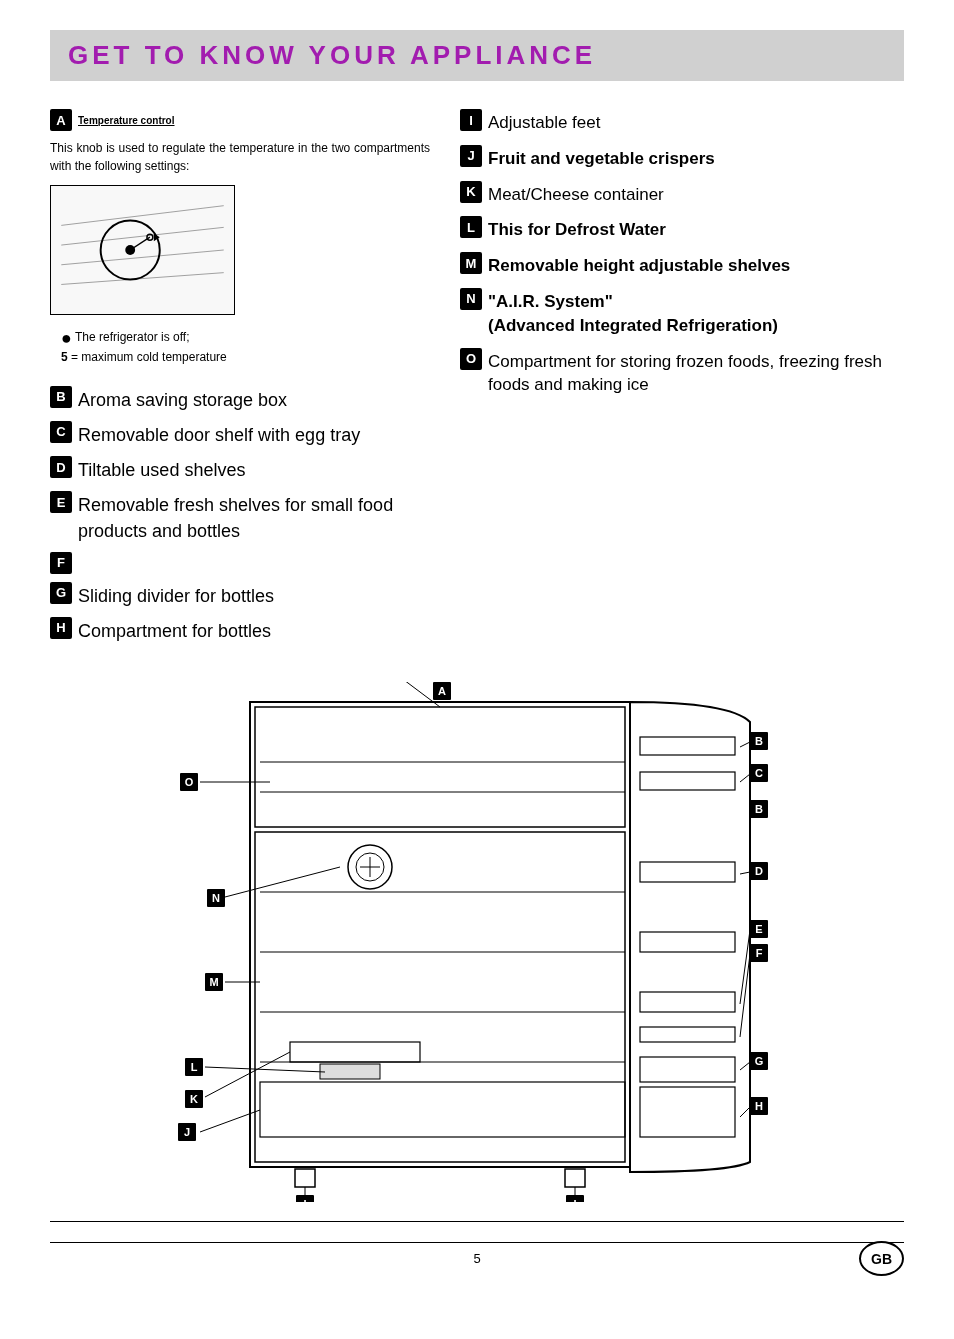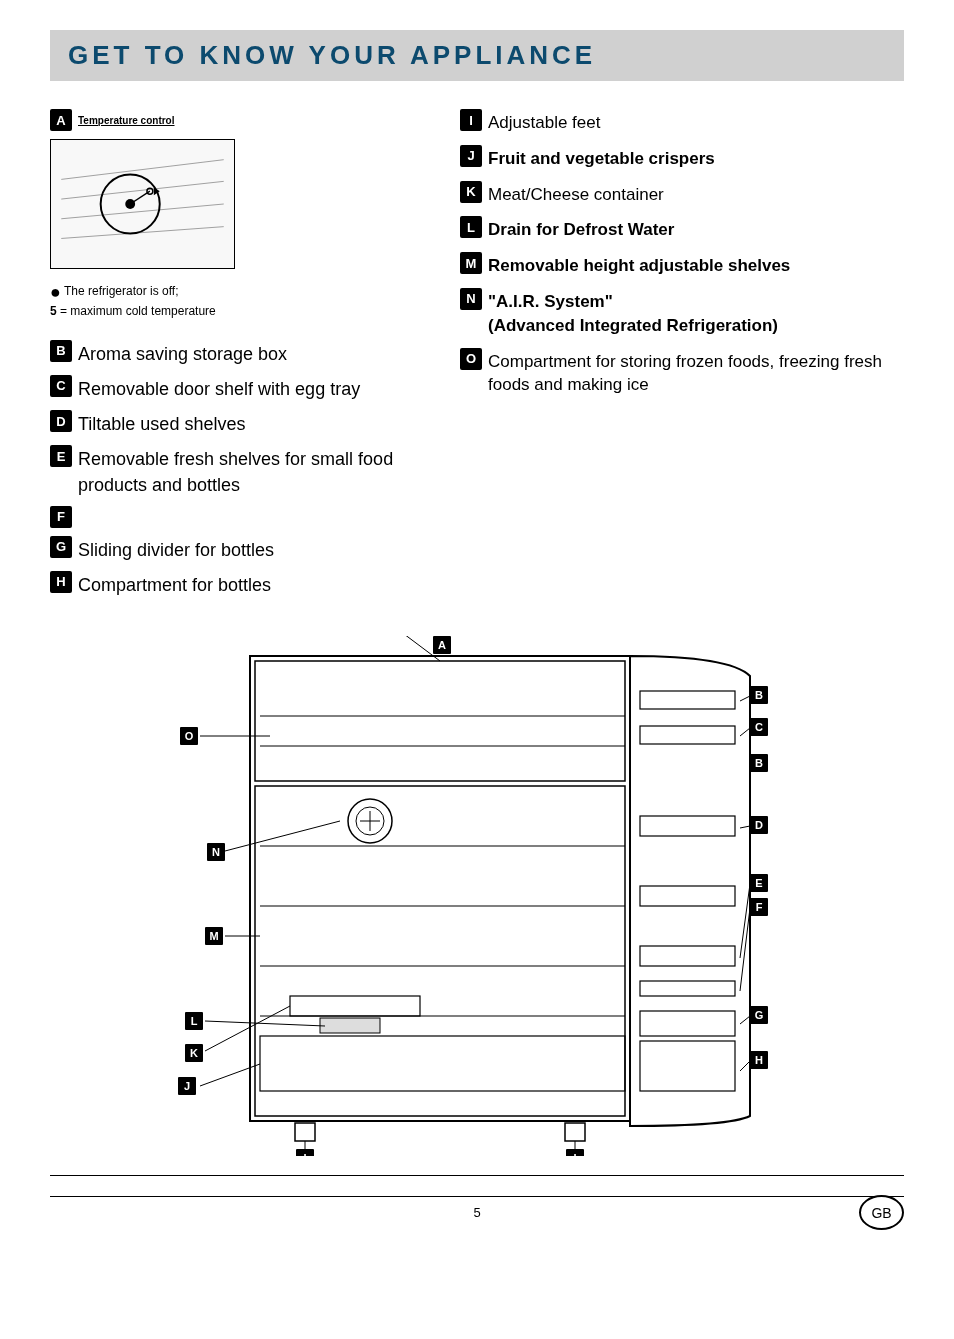--- a/index.html
+++ b/index.html
@@ -23,21 +23,21 @@
     
     .title-bar {
       background: #d0d0d0;
       padding: 10px 18px;
       margin-bottom: 28px;
     }
     .title-bar h1 {
       font-size: 26px;
       font-weight: bold;
       letter-spacing: 4px;
-      color: #0c4a6e;
+      color: #a21caf;
     }
 
     
     .content {
       display: flex;
       gap: 30px;
     }
 
     .left-col {
       width: 380px;
@@ -97,20 +97,21 @@
     }
     .knob-illustration svg {
       width: 100%;
       height: 100%;
     }
 
     .temp-notes {
       font-size: 12px;
       line-height: 1.7;
       margin-bottom: 18px;
+      margin-left: 11px;
     }
     .temp-notes .dot {
       font-size: 18px;
       line-height: 1;
       vertical-align: middle;
     }
 
     
     .right-item {
       display: flex;
@@ -165,21 +166,21 @@
     .footer-gb {
       position: absolute;
       right: 0;
       display: flex;
       align-items: center;
       justify-content: center;
       width: 45px;
       height: 35px;
       border: 2.5px solid #000;
       border-radius: 50%;
-      font-weight: normal;
+      font-weight: bold;
       font-size: 14px;
     }
 
     
     .separator {
       border: none;
       border-top: 1.5px solid #000;
       margin: 16px 0;
     }
   </style>
@@ -194,20 +195,21 @@
 
   <div class="content">
 
     <div class="left-col">
 
       <div class="section-a">
         <div class="section-a-title">
           <div class="badge">A</div>
           <span class="label">Temperature control</span>
         </div>
+        <p>This knob is used to regulate the temperature in the two compartments with the following settings:</p>
 
         <div class="knob-illustration">
           <svg viewBox="0 0 185 130" xmlns="http://www.w3.org/2000/svg">
 
             <line x1="10" y1="40" x2="175" y2="20" stroke="#888" stroke-width="0.8"></line>
             <line x1="10" y1="60" x2="175" y2="42" stroke="#888" stroke-width="0.8"></line>
             <line x1="10" y1="80" x2="175" y2="65" stroke="#888" stroke-width="0.8"></line>
             <line x1="10" y1="100" x2="175" y2="88" stroke="#888" stroke-width="0.8"></line>
 
             <circle cx="80" cy="65" r="30" fill="none" stroke="#000" stroke-width="2"></circle>
@@ -278,21 +280,21 @@
         <span class="item-text"><strong>Fruit and vegetable crispers</strong></span>
       </div>
 
       <div class="right-item">
         <div class="badge">K</div>
         <span class="item-text">Meat/Cheese container</span>
       </div>
 
       <div class="right-item">
         <div class="badge">L</div>
-        <span class="item-text"><strong>Drain for Defrost Water</strong></span>
+        <span class="item-text"><strong>This for Defrost Water</strong></span>
       </div>
 
       <div class="right-item">
         <div class="badge">M</div>
         <span class="item-text"><strong>Removable height adjustable shelves</strong></span>
       </div>
 
       <div class="right-item">
         <div class="badge">N</div>
         <span class="item-text">

